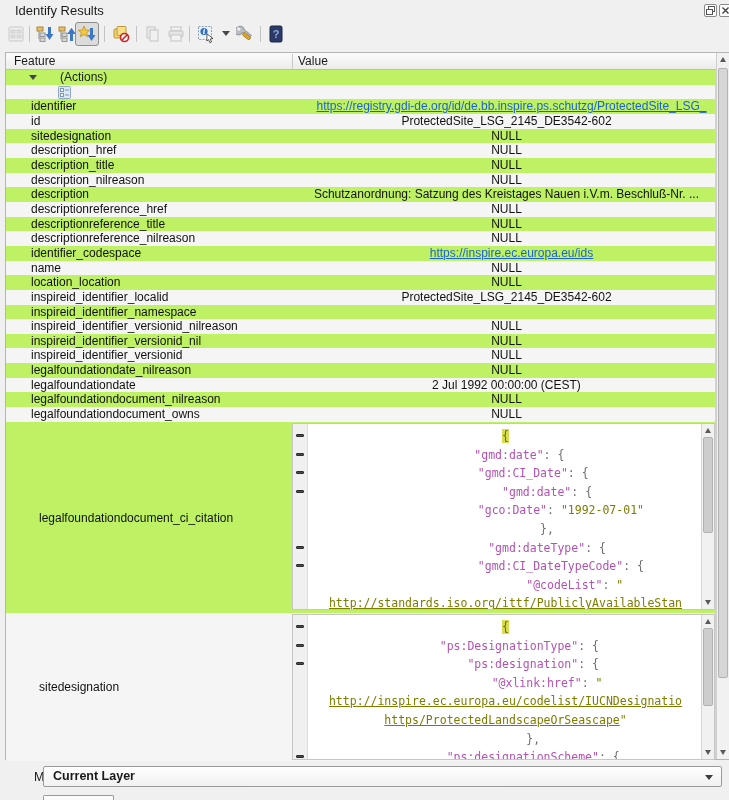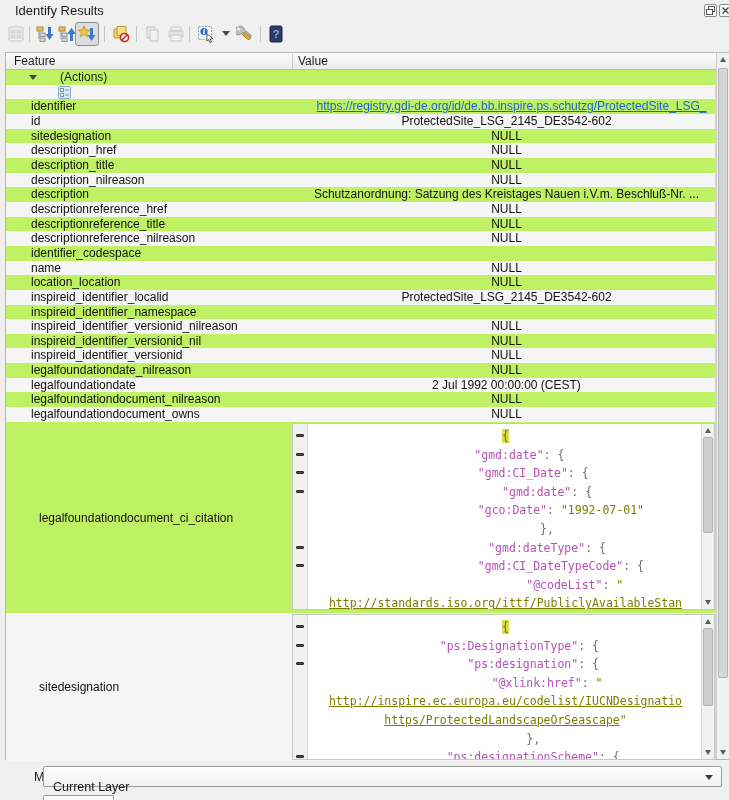--- a/index.html
+++ b/index.html
@@ -62,21 +62,21 @@
   .sb-up{top:0;}
   .sb-down{bottom:0;}
   .tri-up{width:0;height:0;border-left:3.5px solid transparent;border-right:3.5px solid transparent;border-bottom:5px solid #5a5a5a;}
   .tri-down{width:0;height:0;border-left:3.5px solid transparent;border-right:3.5px solid transparent;border-top:5px solid #5a5a5a;}
   .sb-thumb{position:absolute;left:1px;width:10px;background:#cdcdcd;border:1px solid #b2b2b2;border-radius:2px;box-sizing:border-box;}
 
   
   .modebar{position:absolute;left:0;top:762px;width:729px;height:30px;}
   .modelbl{position:absolute;left:8px;top:8px;font-size:12.5px;color:#1a1a1a;margin-left:26px;}
   .modecombo{position:absolute;left:43px;top:4px;width:679px;height:21px;border:1px solid #9a9a9a;border-radius:2px;background:linear-gradient(#ffffff,#f1f1f1);box-sizing:border-box;font-size:12.5px;}
-  .modecombo .cval{position:absolute;left:9px;top:13px;}
+  .modecombo .cval{position:absolute;left:9px;top:2px;font-weight:bold;}
   .combo-arrow{position:absolute;right:8px;top:8px;width:0;height:0;border-left:4px solid transparent;border-right:4px solid transparent;border-top:5px solid #3c3c3c;}
   .sliver{position:absolute;left:43px;top:795px;width:71px;height:5px;border:1px solid #9a9a9a;border-bottom:none;border-radius:2px 2px 0 0;background:#fcfcfc;box-sizing:border-box;}
 </style>
 </head>
 <body>
 
 <div class="panel">
 
   <div class="titlebar">
     <span class="title">Identify Results</span>
@@ -238,20 +238,21 @@
         <div class="trow">
           <span class="lbl">descriptionreference_title</span>
           <span class="val">NULL</span>
         </div>
         <div class="trow alt">
           <span class="lbl">descriptionreference_nilreason</span>
           <span class="val">NULL</span>
         </div>
         <div class="trow">
           <span class="lbl">identifier_codespace</span>
+          <span class="val"><a href="#">https://inspire.ec.europa.eu/ids</a></span>
         </div>
         <div class="trow alt">
           <span class="lbl">name</span>
           <span class="val">NULL</span>
         </div>
         <div class="trow">
           <span class="lbl">location_location</span>
           <span class="val">NULL</span>
         </div>
         <div class="trow alt">

